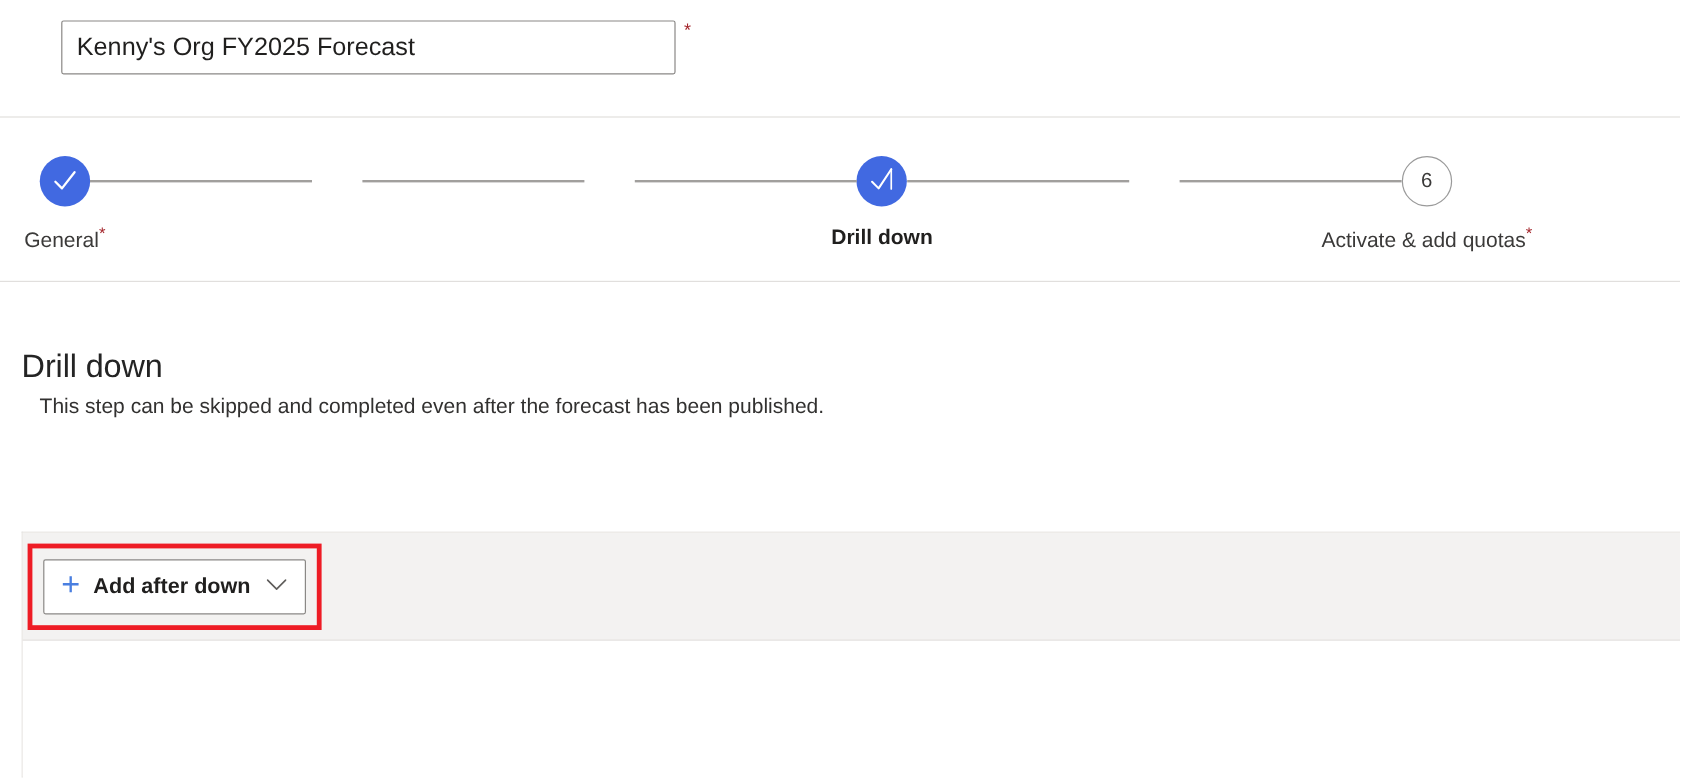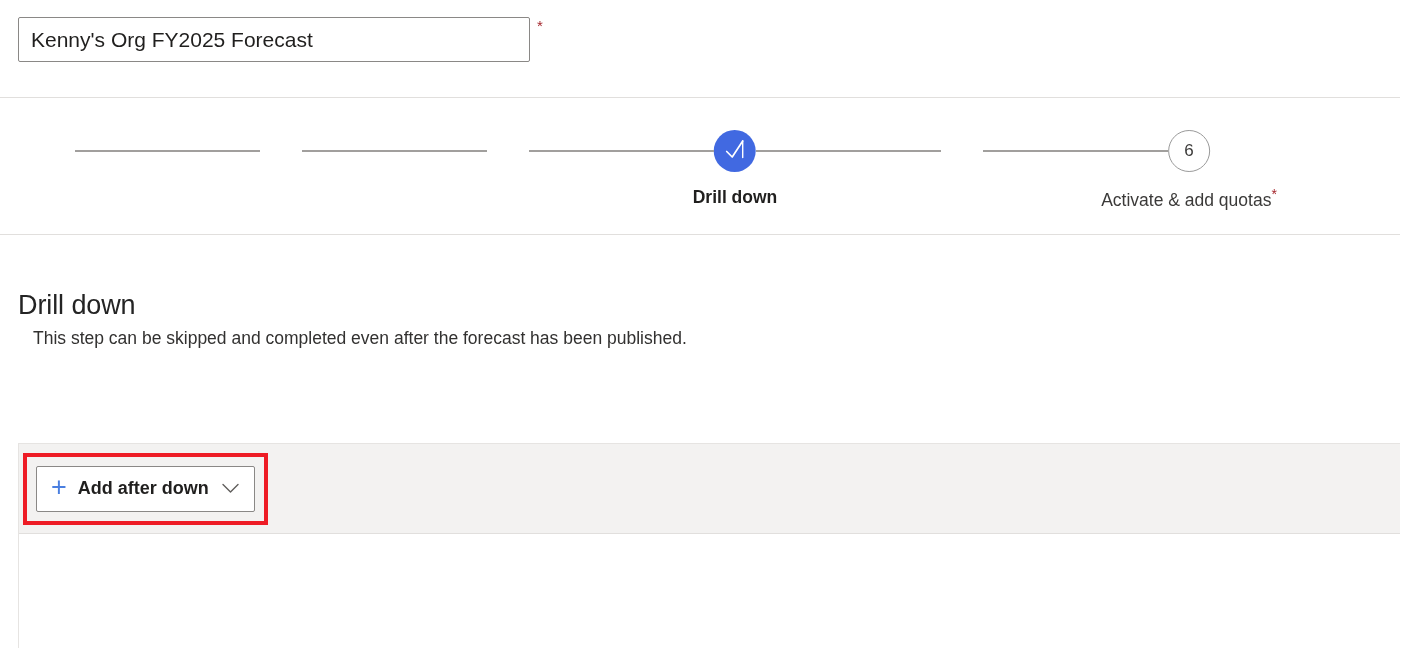--- a/index.html
+++ b/index.html
@@ -35,20 +35,21 @@
     width: 512px;
     height: 45px;
     border: 1px solid #8a8886;
     border-radius: 2px;
     background: #ffffff;
     font-family: "Liberation Sans", sans-serif;
     font-size: 21px;
     color: #201f1e;
     padding: 0 12px;
     outline: none;
+    margin-left: 33px;
   }
   .req-asterisk {
     color: #a4262c;
     font-size: 15px;
     line-height: 1;
     margin-left: 7px;
     margin-top: 1px;
     font-family: "Liberation Sans", sans-serif;
   }
 
@@ -207,20 +208,28 @@
   </div>
 </div>
 
 <div id="stepper">
   <div id="steps-row">
       <div class="connector" style="left: 75px; width: 185px;"></div>
       <div class="connector" style="left: 302px; width: 185px;"></div>
       <div class="connector" style="left: 529px; width: 185px;"></div>
       <div class="connector" style="left: 756px; width: 185px;"></div>
       <div class="connector" style="left: 983px; width: 185px;"></div>
+      <div class="step" style="left: 54px; transform: translateX(-50%);">
+        <div class="step-circle">
+          <svg width="26" height="26" viewBox="0 0 26 26" aria-hidden="true">
+            <path d="M5 13.5 L10.5 19 L21 5.5" stroke="#ffffff" stroke-width="1.9" fill="none" stroke-linecap="round" stroke-linejoin="round"></path>
+          </svg>
+        </div>
+        <div class="step-label">General<span class="req-asterisk">*</span></div>
+      </div>
       <div class="step current" style="left: 735px; transform: translateX(-50%);">
         <div class="step-circle">
           <svg width="26" height="26" viewBox="0 0 26 26" aria-hidden="true">
             <path d="M5 13.5 L10.5 19 L21 3" stroke="#ffffff" stroke-width="1.7" fill="none" stroke-linecap="round" stroke-linejoin="round"></path>
             <path d="M21 3 L21 19.5" stroke="#ffffff" stroke-width="1.4" fill="none" stroke-linecap="round"></path>
           </svg>
         </div>
         <div class="step-label">Drill down</div>
       </div>
       <div class="step" style="left: 1189px; transform: translateX(-50%);">

